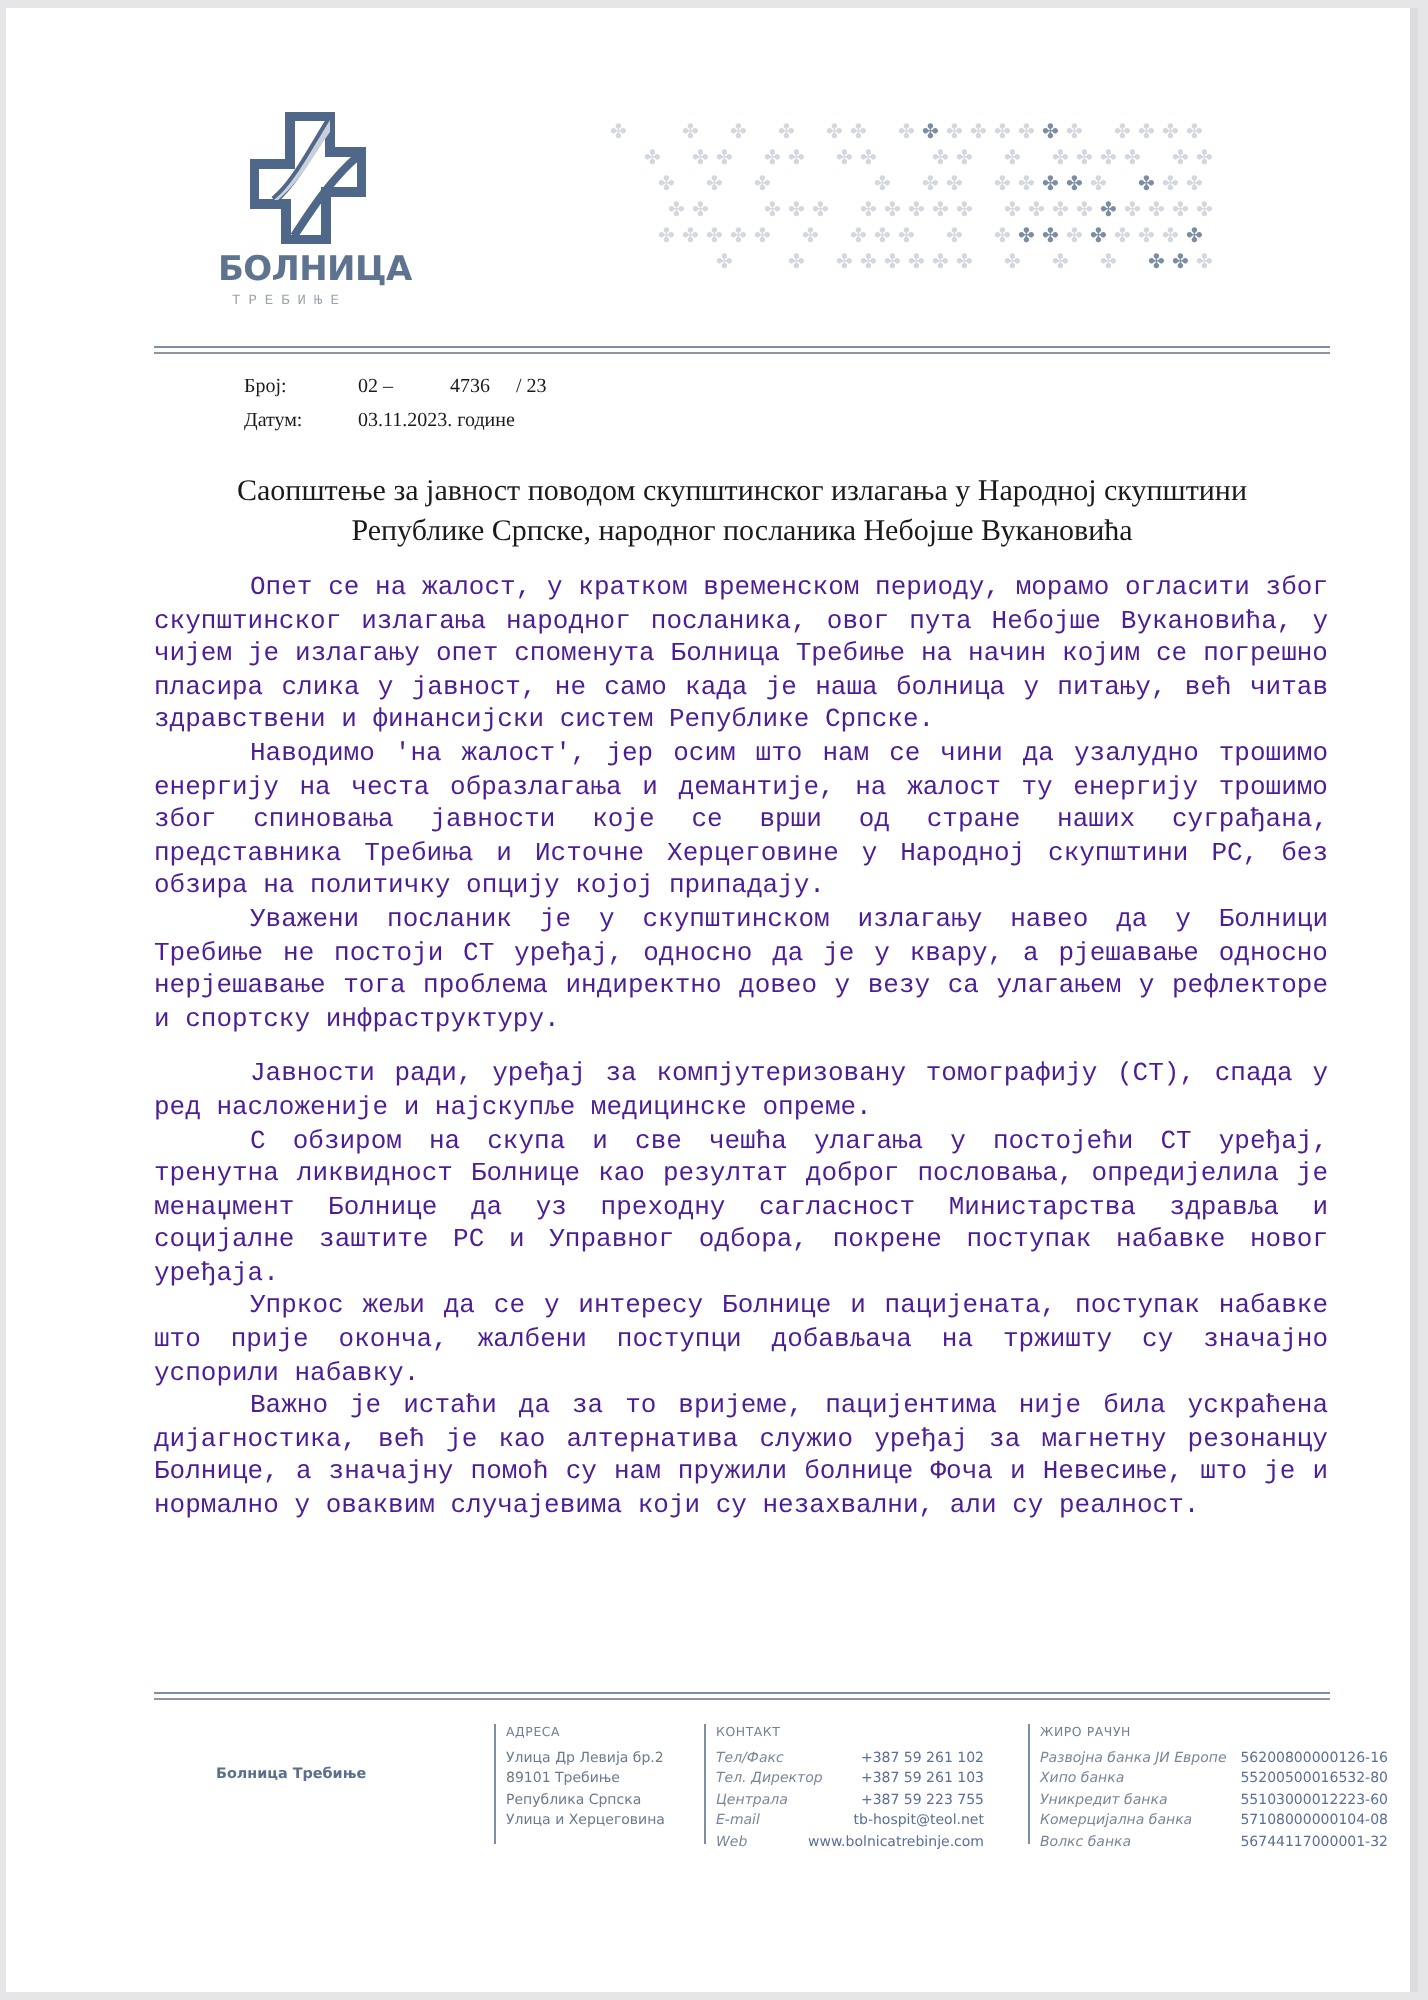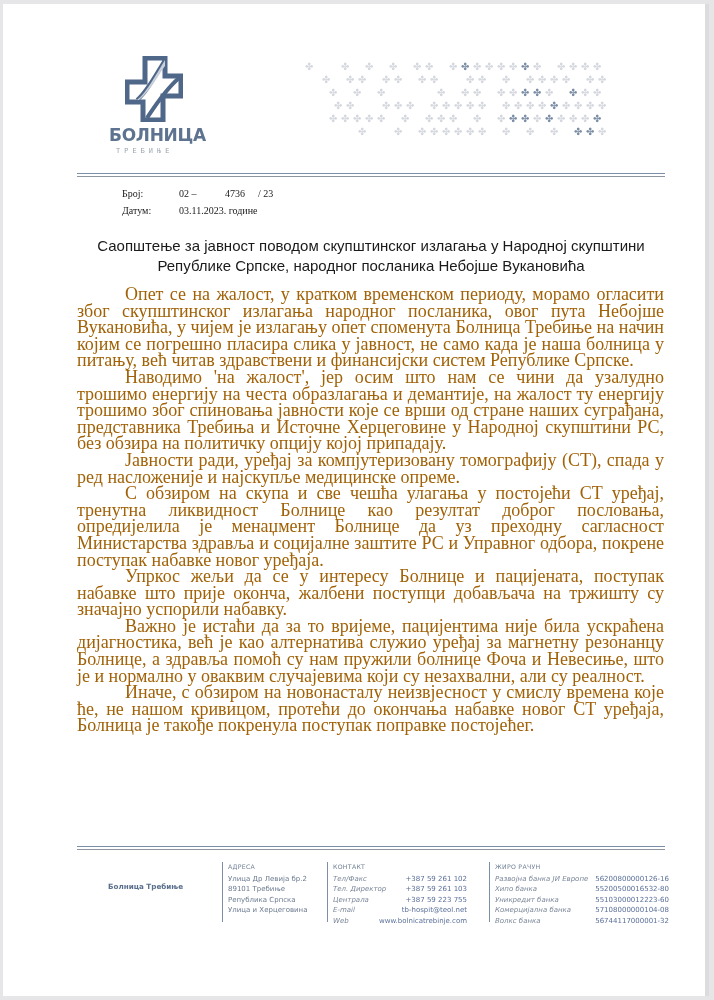--- a/index.html
+++ b/index.html
@@ -67,37 +67,37 @@
     }
     .ref-row { display: flex; }
     .ref-label { width: 57px; }
     .ref-num1 { width: 46px; }
     .ref-num2 { width: 33px; }
     .title {
       position: absolute;
       left: 74px; top: 232px;
       width: 588px;
       text-align: center;
-      font-family: Liberation Sans, sans-serif;
+      font-family: Liberation Serif, serif;
       font-size: 15px;
       line-height: 20px;
       color: #1a1a1a;
     }
     .body {
       position: absolute;
       left: 74px; top: 282px;
       width: 587px;
-      font-family: Liberation Serif, serif;
-      font-size: 18px;
+      font-family: Liberation Mono, monospace;
+      font-size: 13px;
       line-height: 16.6px;
-      color: #a16207;
+      color: #4c1d95;
       text-align: justify;
     }
     .body p { text-indent: 48px; }
-    .body p.gap { margin-top: 0; }
+    .body p.gap { margin-top: 11px; }
     .footer-rule { top: 842px; }
     .footer {
       position: absolute;
       left: 74px; top: 858px;
       width: 588px;
       font-family: "DejaVu Sans", sans-serif;
       font-size: 7px;
       line-height: 10.6px;
       color: #4f6685;
     }
@@ -107,20 +107,21 @@
       font-weight: bold;
       font-size: 7.2px;
       color: #5a6f8b;
     }
     .f-col {
       position: absolute;
       top: 0;
       border-left: 1.5px solid #7c8fa6;
       padding-left: 5px;
       height: 60px;
+      margin-left: 25px;
     }
     .f-head {
       font-size: 6.2px;
       color: #6f7f95;
       letter-spacing: 0.3px;
       margin-bottom: 1px;
     }
     .f-row { display: flex; justify-content: space-between; white-space: nowrap; }
     .f-key { color: #7a8698; font-style: italic; }
     .f-val { color: #5a6f99; }
@@ -261,25 +262,25 @@
   </div>
 
   <div class="title">
     <div>Саопштење за јавност поводом скупштинског излагања у Народној  скупштини</div>
     <div>Републике Српске, народног посланика Небојше Вукановића</div>
   </div>
 
   <div class="body">
     <p>Опет се на жалост, у кратком временском периоду, морамо огласити због скупштинског излагања народног посланика, овог пута Небојше Вукановића, у чијем је излагању опет споменута Болница Требиње на начин којим се погрешно пласира слика у јавност, не само када је наша болница у питању, већ читав здравствени и финансијски систем Републике Српске.</p>
     <p>Наводимо 'на жалост', јер осим што нам се чини да узалудно трошимо енергију на честа образлагања и демантије, на жалост ту енергију трошимо због спиновања јавности које се врши од стране наших суграђана, представника Требиња и Источне Херцеговине у Народној скупштини РС, без обзира на политичку опцију којој припадају.</p>
+    <p>Уважени посланик је у скупштинском излагању навео да у Болници Требиње не постоји СТ уређај, односно да је у квару, а рјешавање односно нерјешавање тога проблема индиректно довео у везу са улагањем у рефлекторе и спортску инфраструктуру.</p>
     <p class="gap">Јавности ради, уређај за компјутеризовану томографију (СТ), спада у ред насложеније и најскупље медицинске опреме.</p>
     <p>С обзиром на скупа и све чешћа улагања у постојећи СТ уређај, тренутна ликвидност Болнице као резултат доброг пословања, опредијелила је менаџмент Болнице да уз преходну сагласност Министарства здравља и социјалне заштите РС и Управног одбора, покрене поступак набавке новог уређаја.</p>
     <p>Упркос жељи да се у интересу Болнице и пацијената, поступак набавке што прије оконча, жалбени поступци добављача на тржишту су значајно успорили набавку.</p>
-    <p>Важно је истаћи да за то вријеме, пацијентима није била ускраћена дијагностика, већ је као алтернатива служио уређај за магнетну резонанцу Болнице, а здравља помоћ су нам пружили болнице Фоча и Невесиње, што је и нормално у оваквим случајевима који су незахвални, али су реалност.</p>
-    <p>Иначе, с обзиром на новонасталу неизвјесност у смислу времена које ће, не нашом кривицом, протећи до окончања набавке новог СТ уређаја, Болница је такође покренула поступак поправке постојећег.</p>
+    <p>Важно је истаћи да за то вријеме, пацијентима није била ускраћена дијагностика, већ је као алтернатива служио уређај за магнетну резонанцу Болнице, а значајну помоћ су нам пружили болнице Фоча и Невесиње, што је и нормално у оваквим случајевима који су незахвални, али су реалност.</p>
   </div>
 
   <div class="rule footer-rule"></div>
 
   <div class="footer">
     <div class="f-org">Болница Требиње</div>
 
     <div class="f-col" style="left:145px; width:110px;">
       <div class="f-head">АДРЕСА</div>
       <div class="f-plain">Улица Др Левија бр.2</div>

